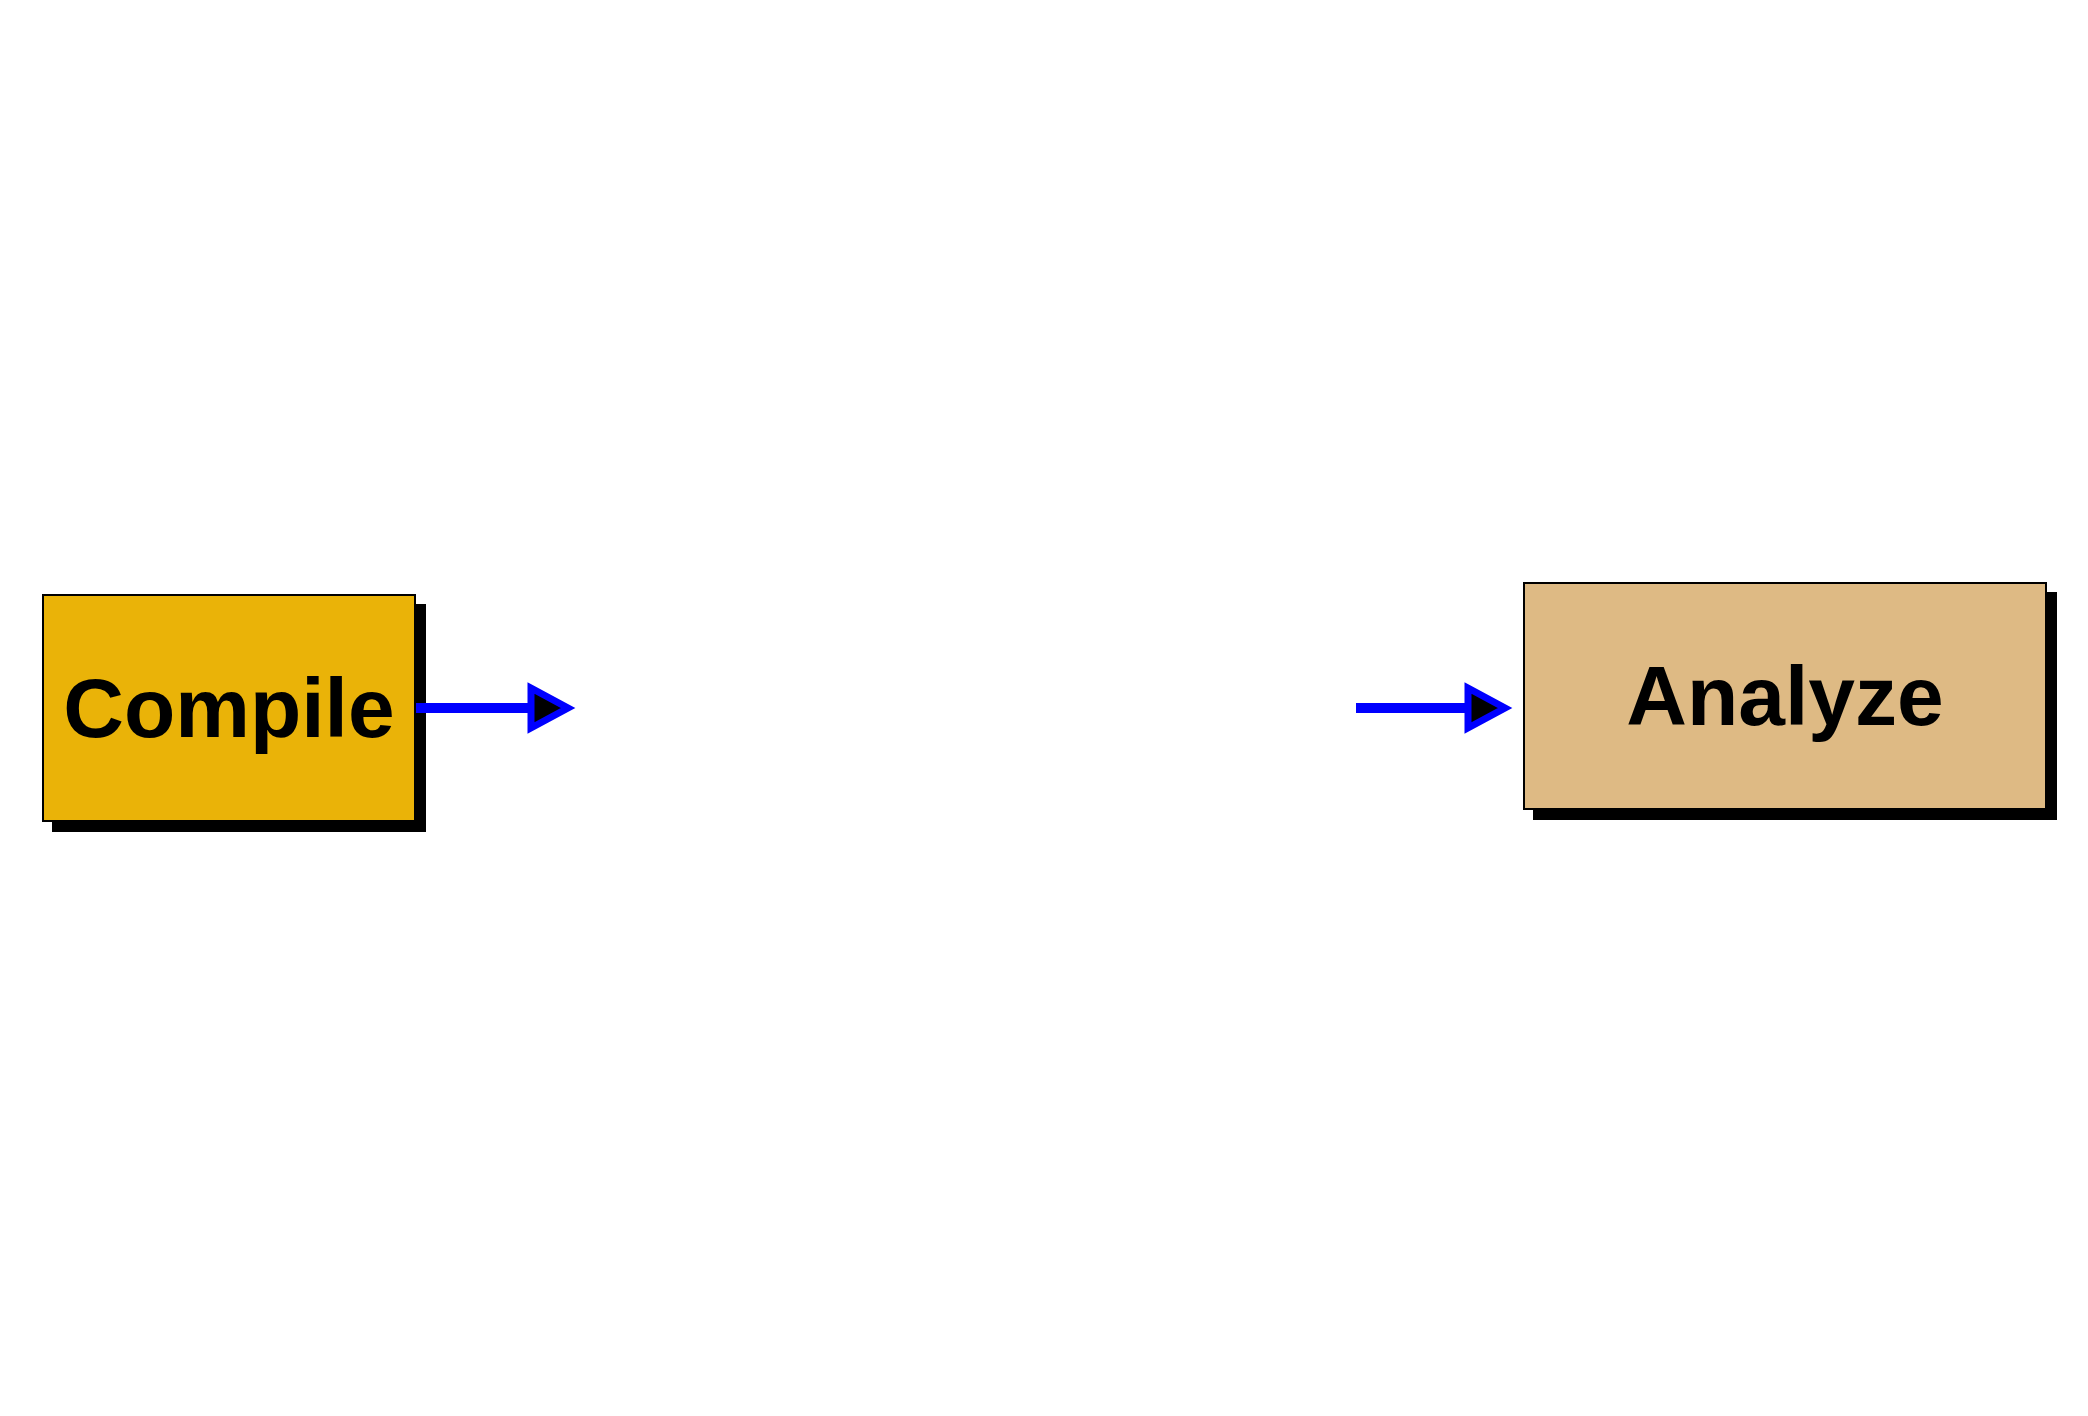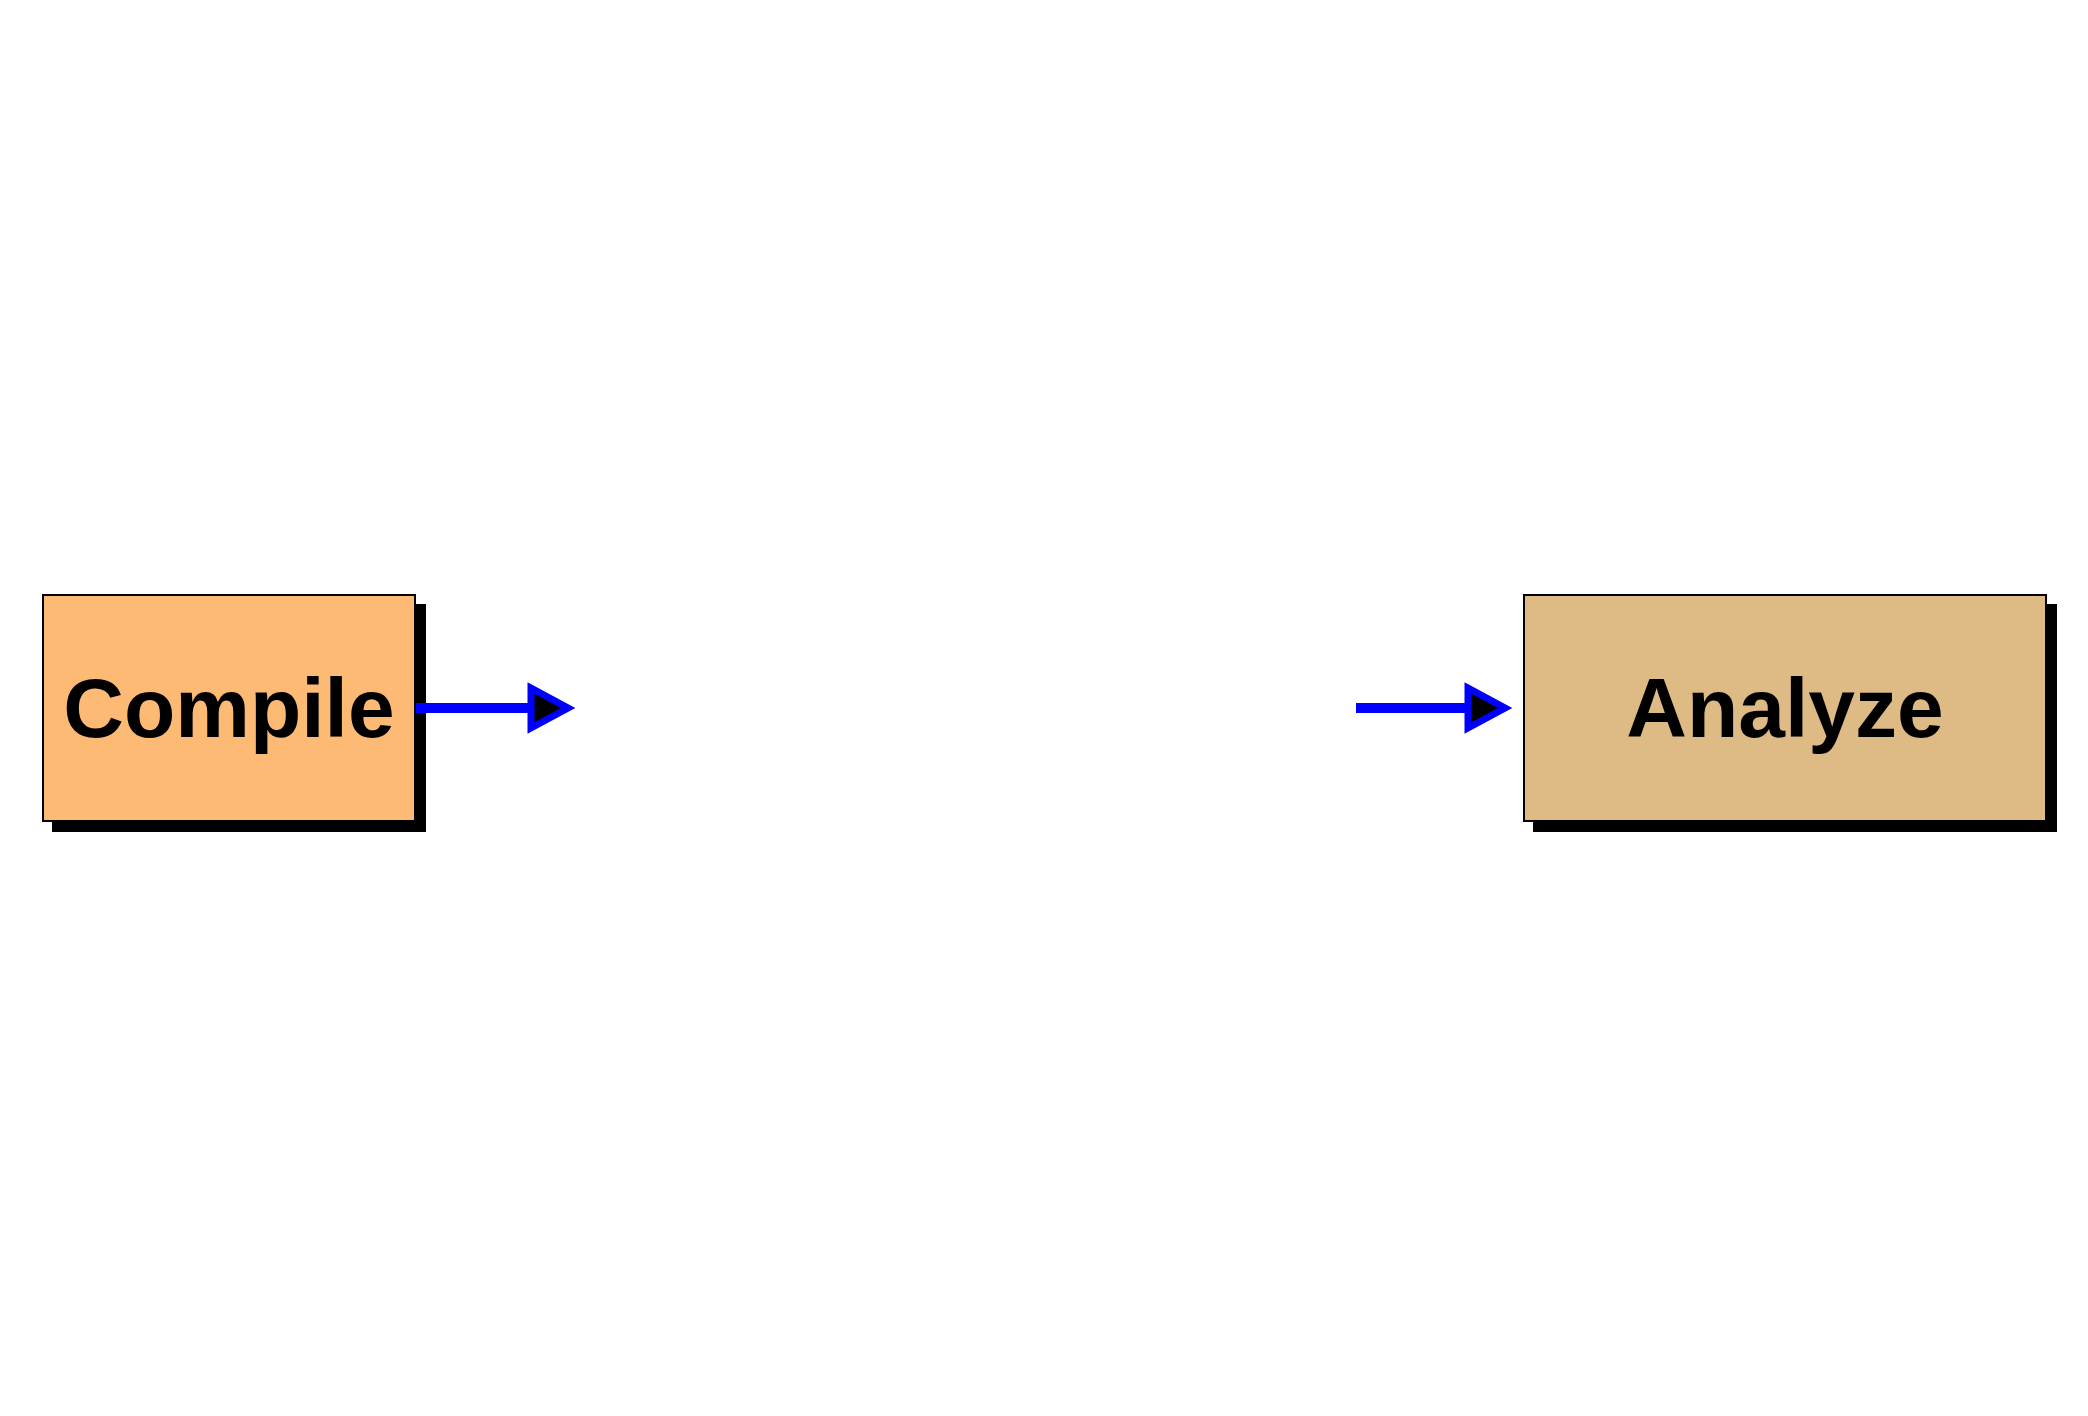--- a/index.html
+++ b/index.html
@@ -35,21 +35,21 @@
   .node-substitute {
     left: 585px;
     top: 566px;
     width: 772px;
     height: 281px;
     flex-direction: column;
     justify-content: space-around;
   }
   .node-analyze {
     left: 1523px;
-    top: 594px;
+    top: 582px;
     width: 524px;
     height: 228px;
   }
   .node-label-large {
     font-size: 84px;
     font-weight: bold;
     line-height: 1.1;
     white-space: nowrap;
   }
   .node-label-medium {
@@ -66,21 +66,21 @@
     height: 1416px;
     pointer-events: none;
     z-index: 5;
   }
 </style>
 </head>
 <body>
 
 <div class="canvas">
 
-  <div class="node node-compile" style="background-color: #fdba74; text-align: center;">
+  <div class="node node-compile" style="background-color: #eab308; text-align: center;">
     <span class="node-label-large">Compile</span>
   </div>
 
 
   <div class="node node-analyze" style="background-color: rgb(222, 186, 132);">
     <span class="node-label-large">Analyze</span>
   </div>
 
   <svg class="arrow-layer" viewBox="0 0 2088 1416" xmlns="http://www.w3.org/2000/svg">
     <g>

